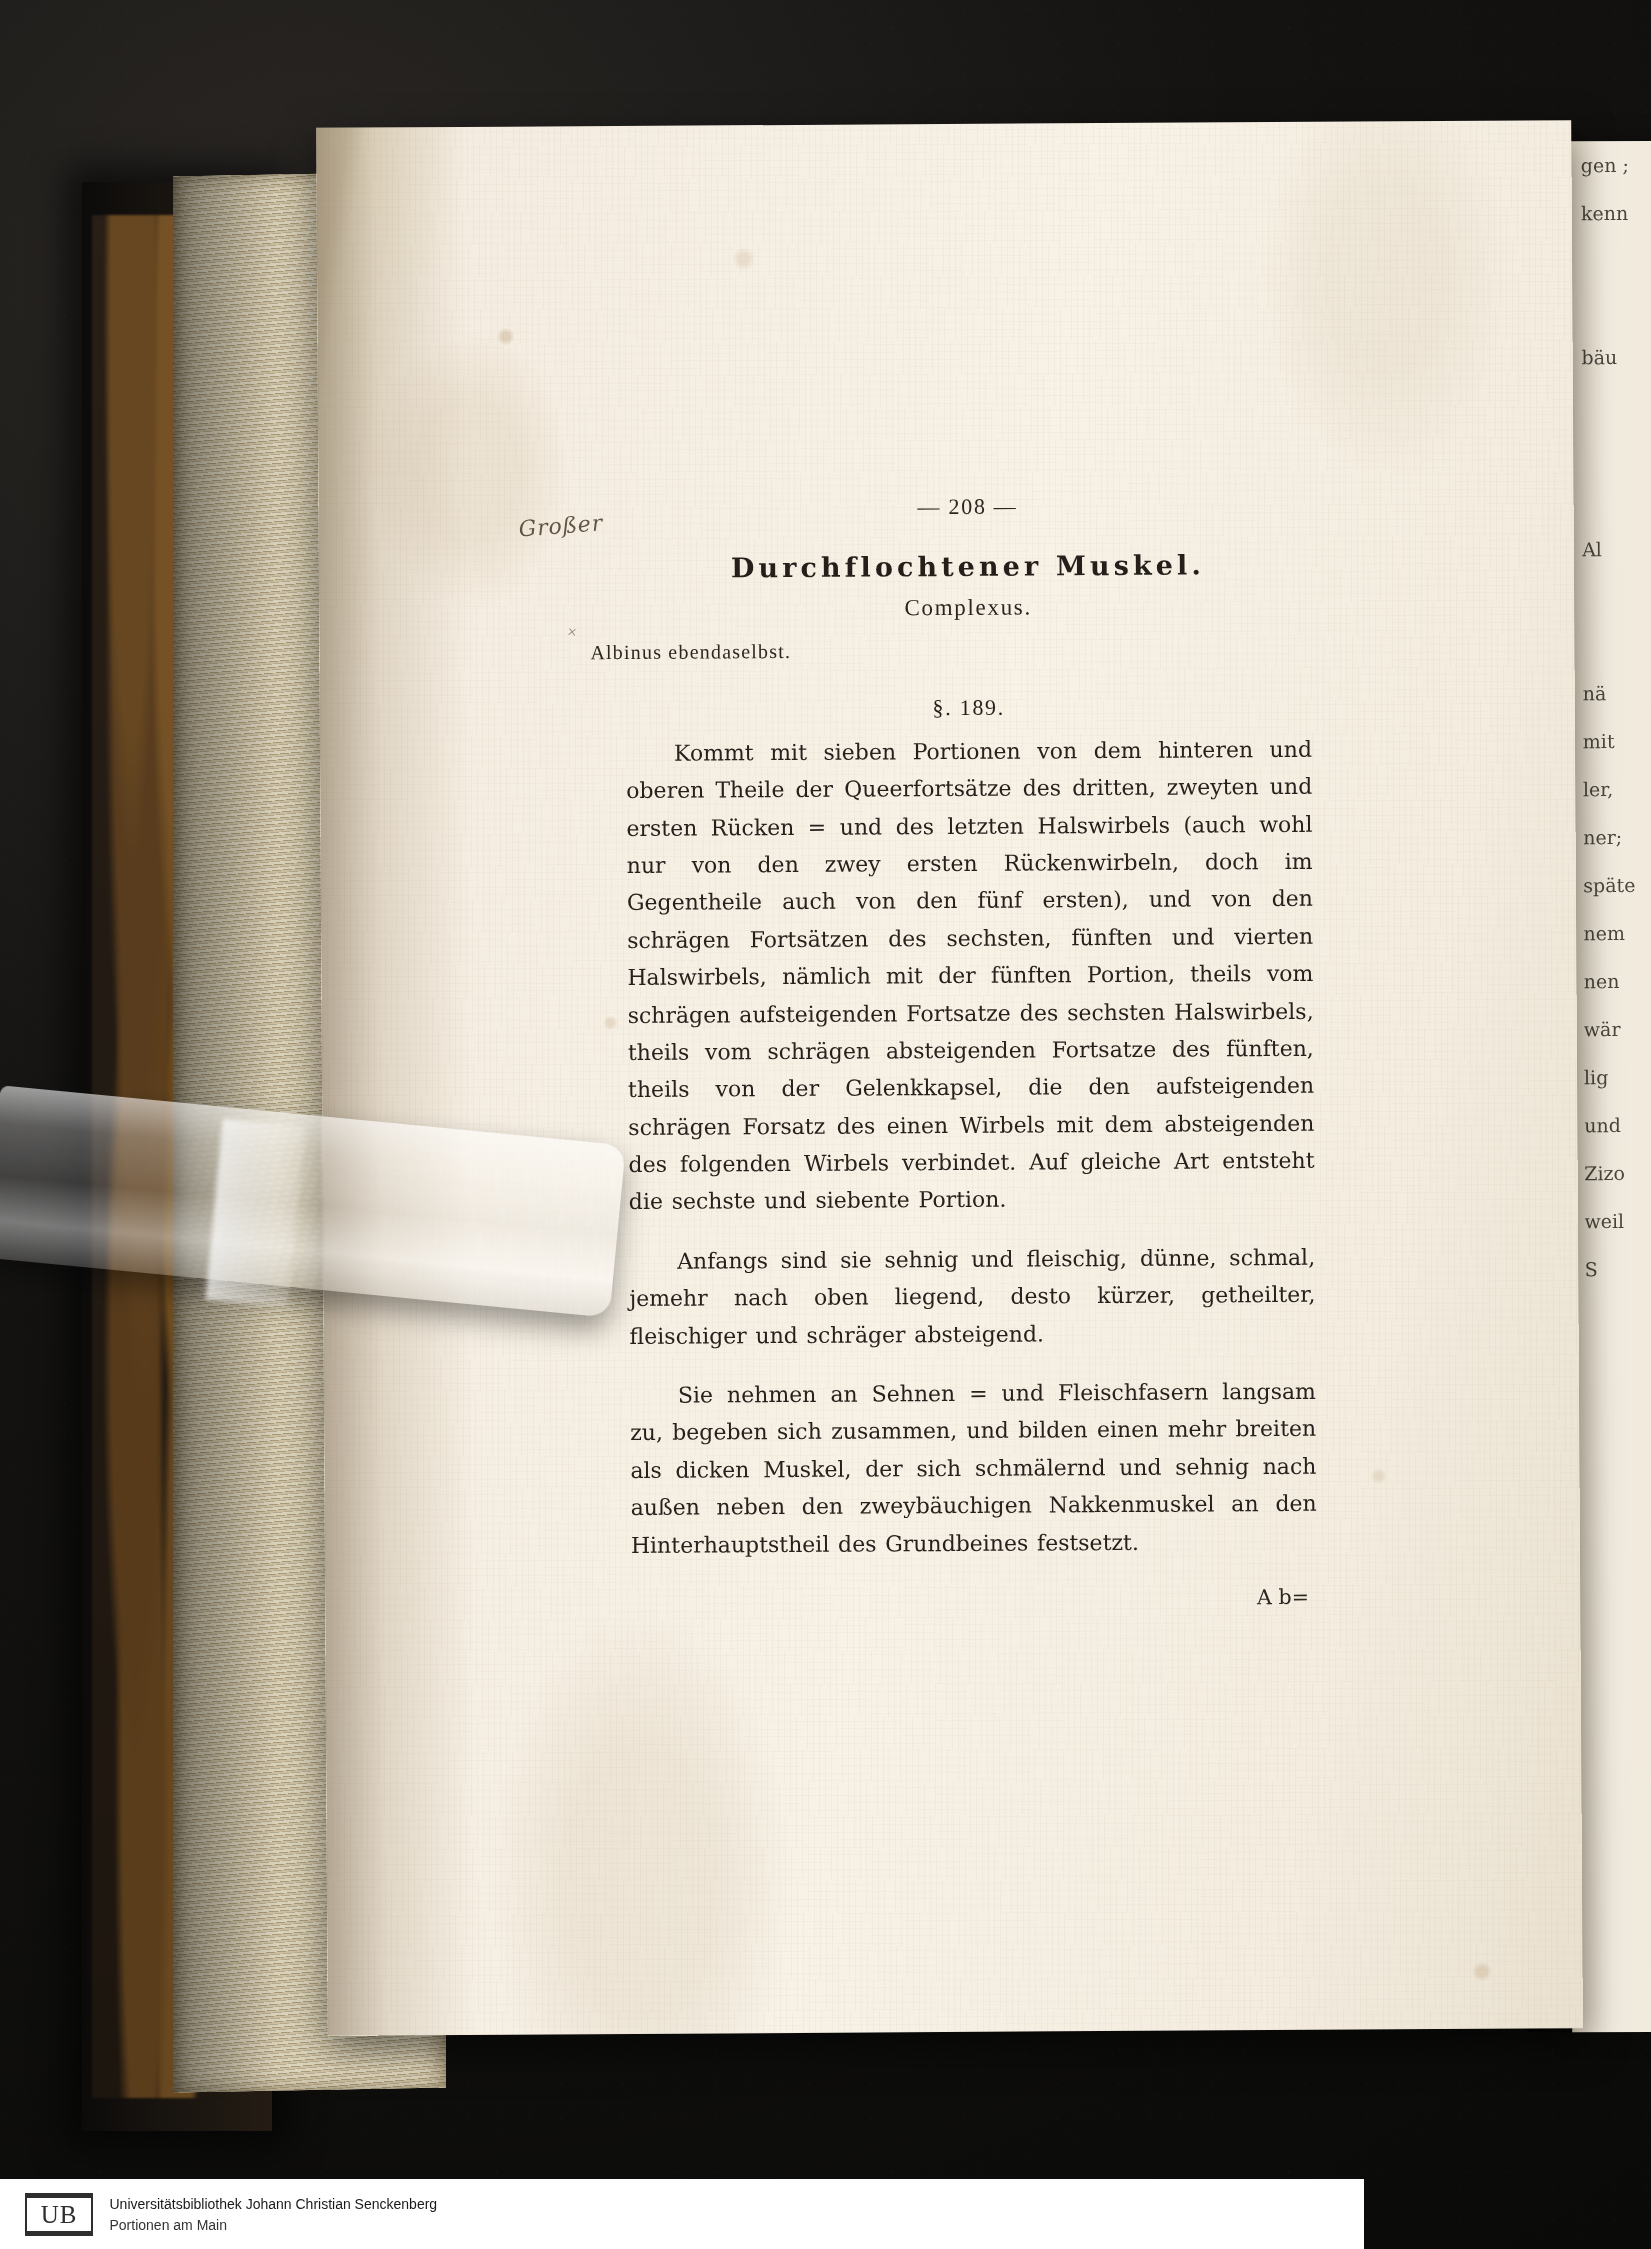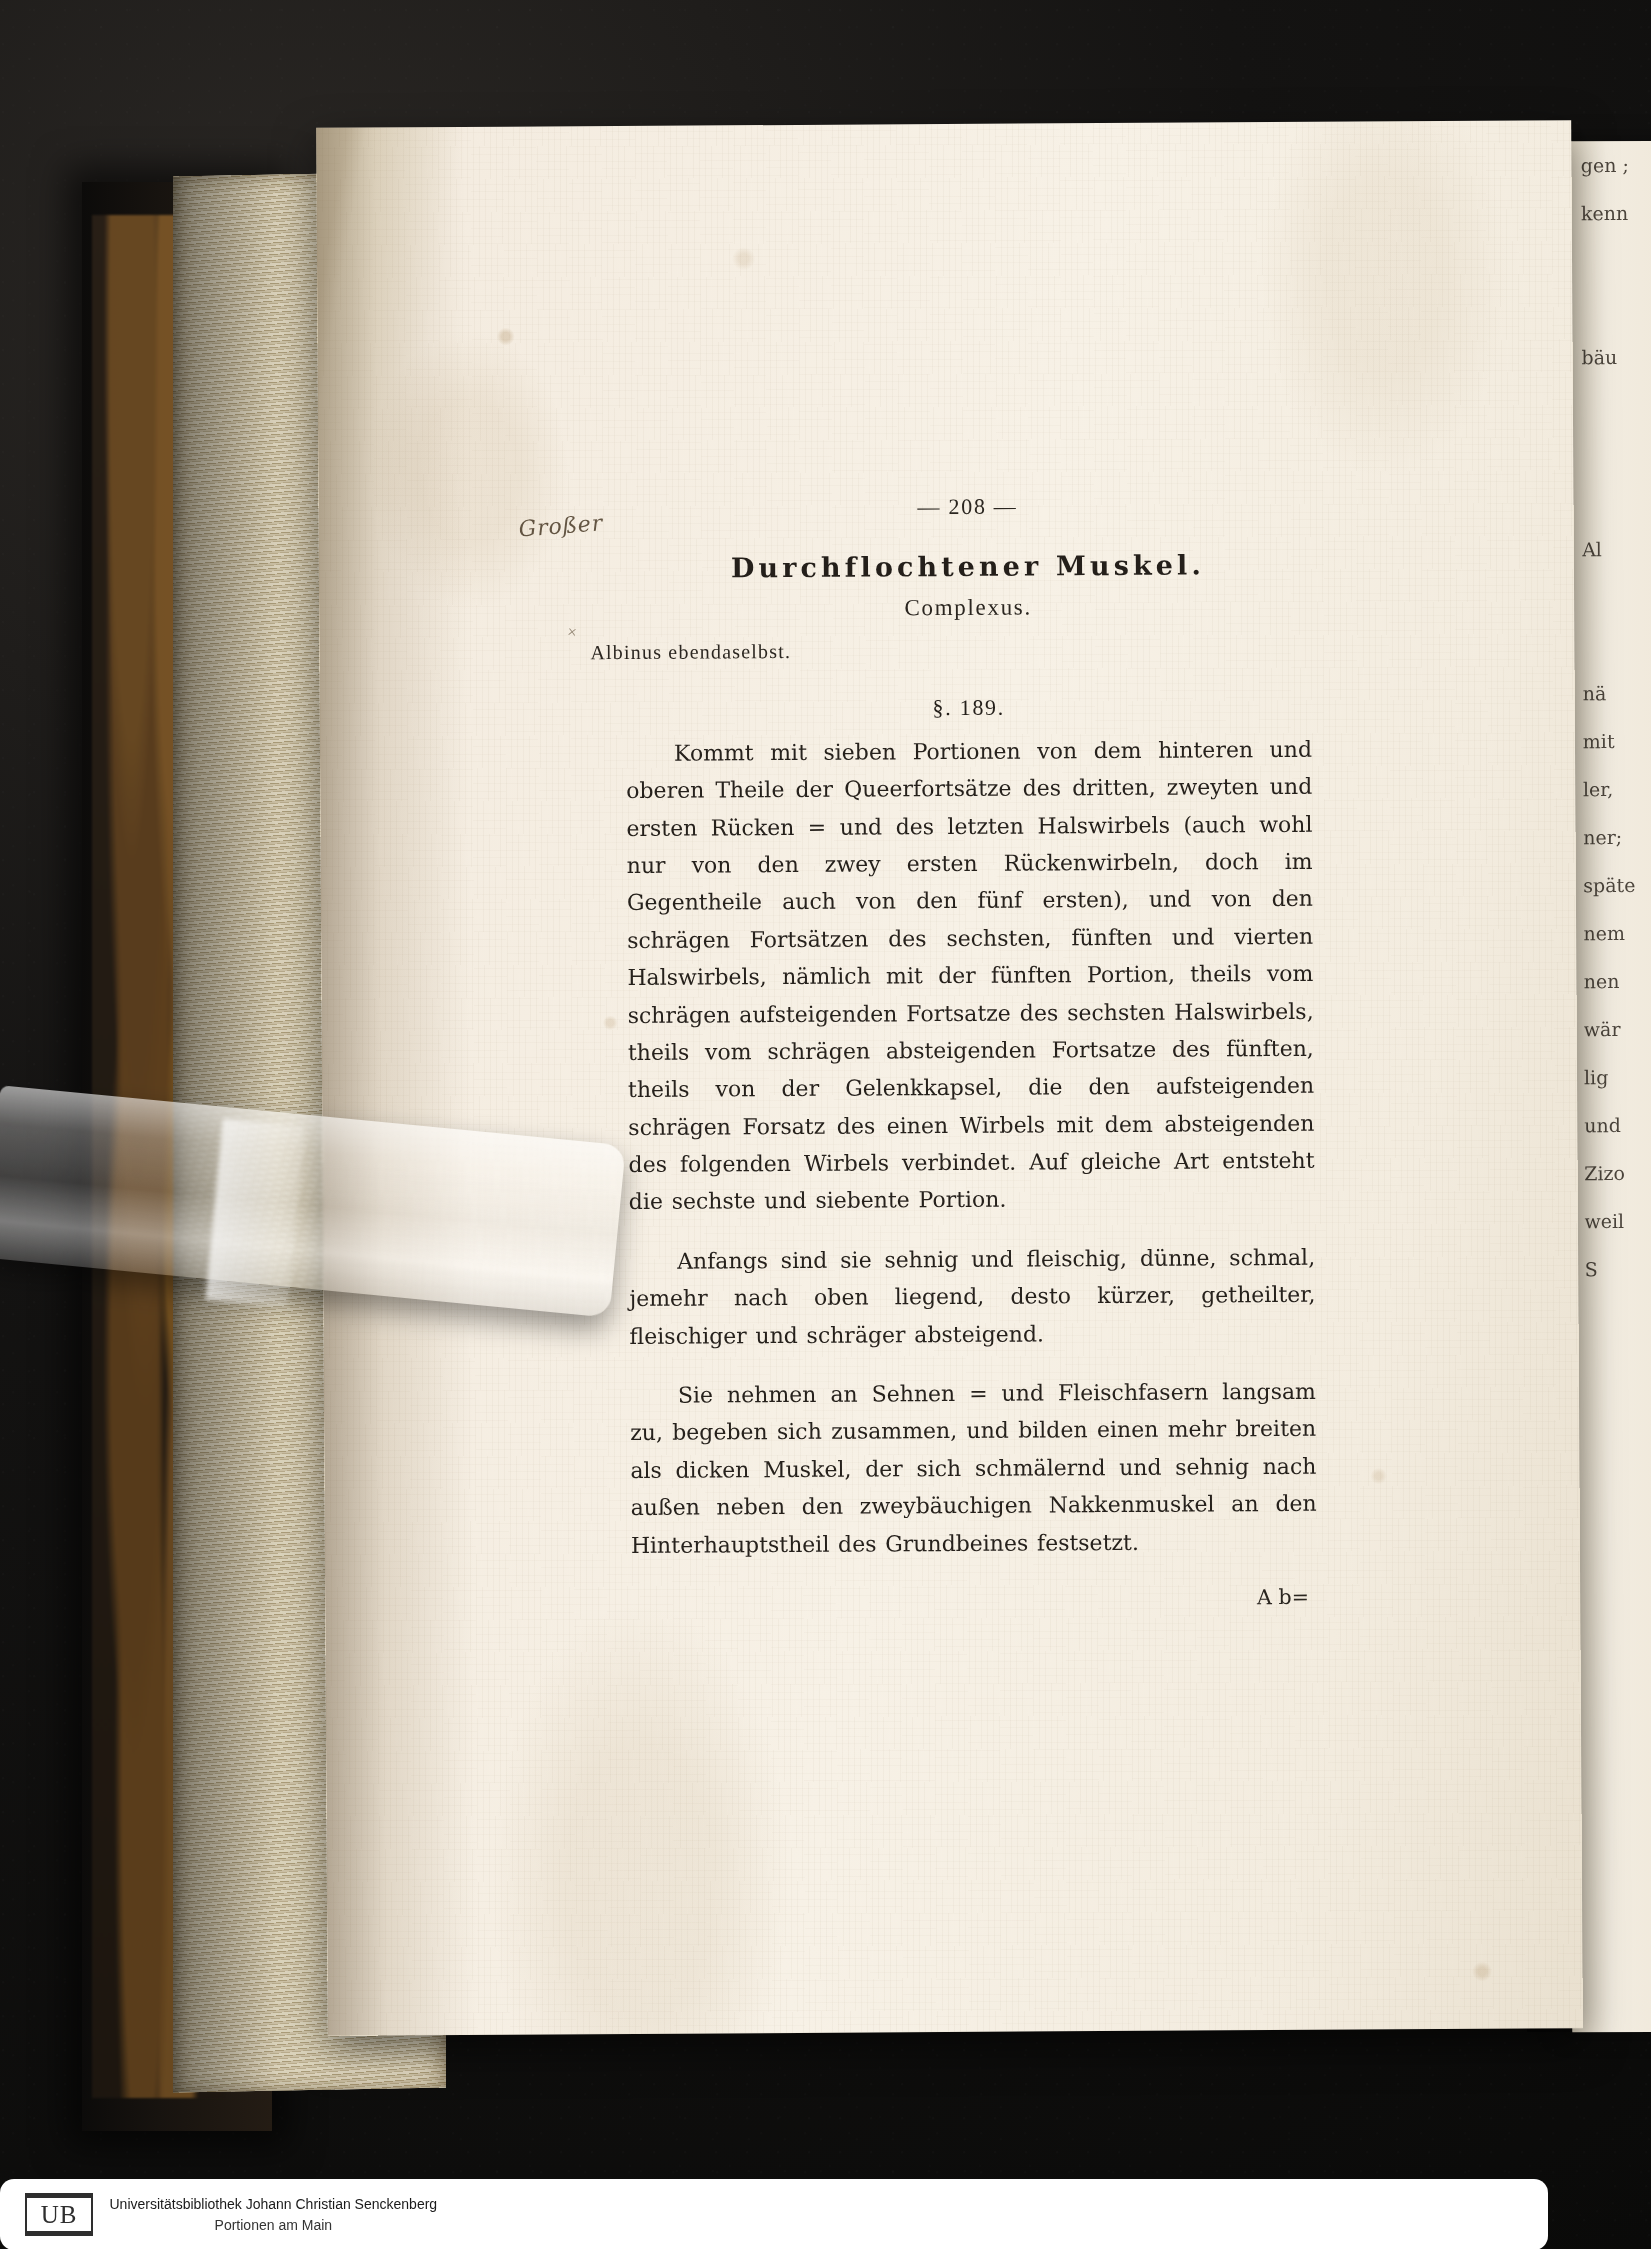--- a/index.html
+++ b/index.html
@@ -307,28 +307,27 @@
     height: 1883px;
     white-space: nowrap;
   }
   .next-text div { height: 48px; }
 
   
   .footer {
     position: absolute;
     left: 0;
     bottom: 0;
-    width: 1548px;
+    width: 1364px;
     height: 71px;
     background: #ffffff;
     display: flex;
     align-items: center;
     padding-left: 25px;
     box-sizing: border-box;
-    border-radius: 14px;
   }
   .ub-logo {
     width: 68px;
     height: 43px;
     background: #2e2e2e;
     color: #fff;
     display: flex;
     align-items: center;
     justify-content: center;
     font-family: "Liberation Serif", serif;
@@ -347,21 +346,20 @@
     width: 100%;
     text-align: center;
     box-sizing: border-box;
   }
   .footer-text {
     margin-left: 16.5px;
     font-family: "Liberation Sans", sans-serif;
     font-size: 14px;
     line-height: 1.5;
     color: #1a1a1a;
-    text-align: center;
   }
   .footer-text .l2 { color: #333; }
 </style>
 </head>
 <body>
 
 <div class="desk">
   <div class="desk-grain"></div>
 </div>
 

